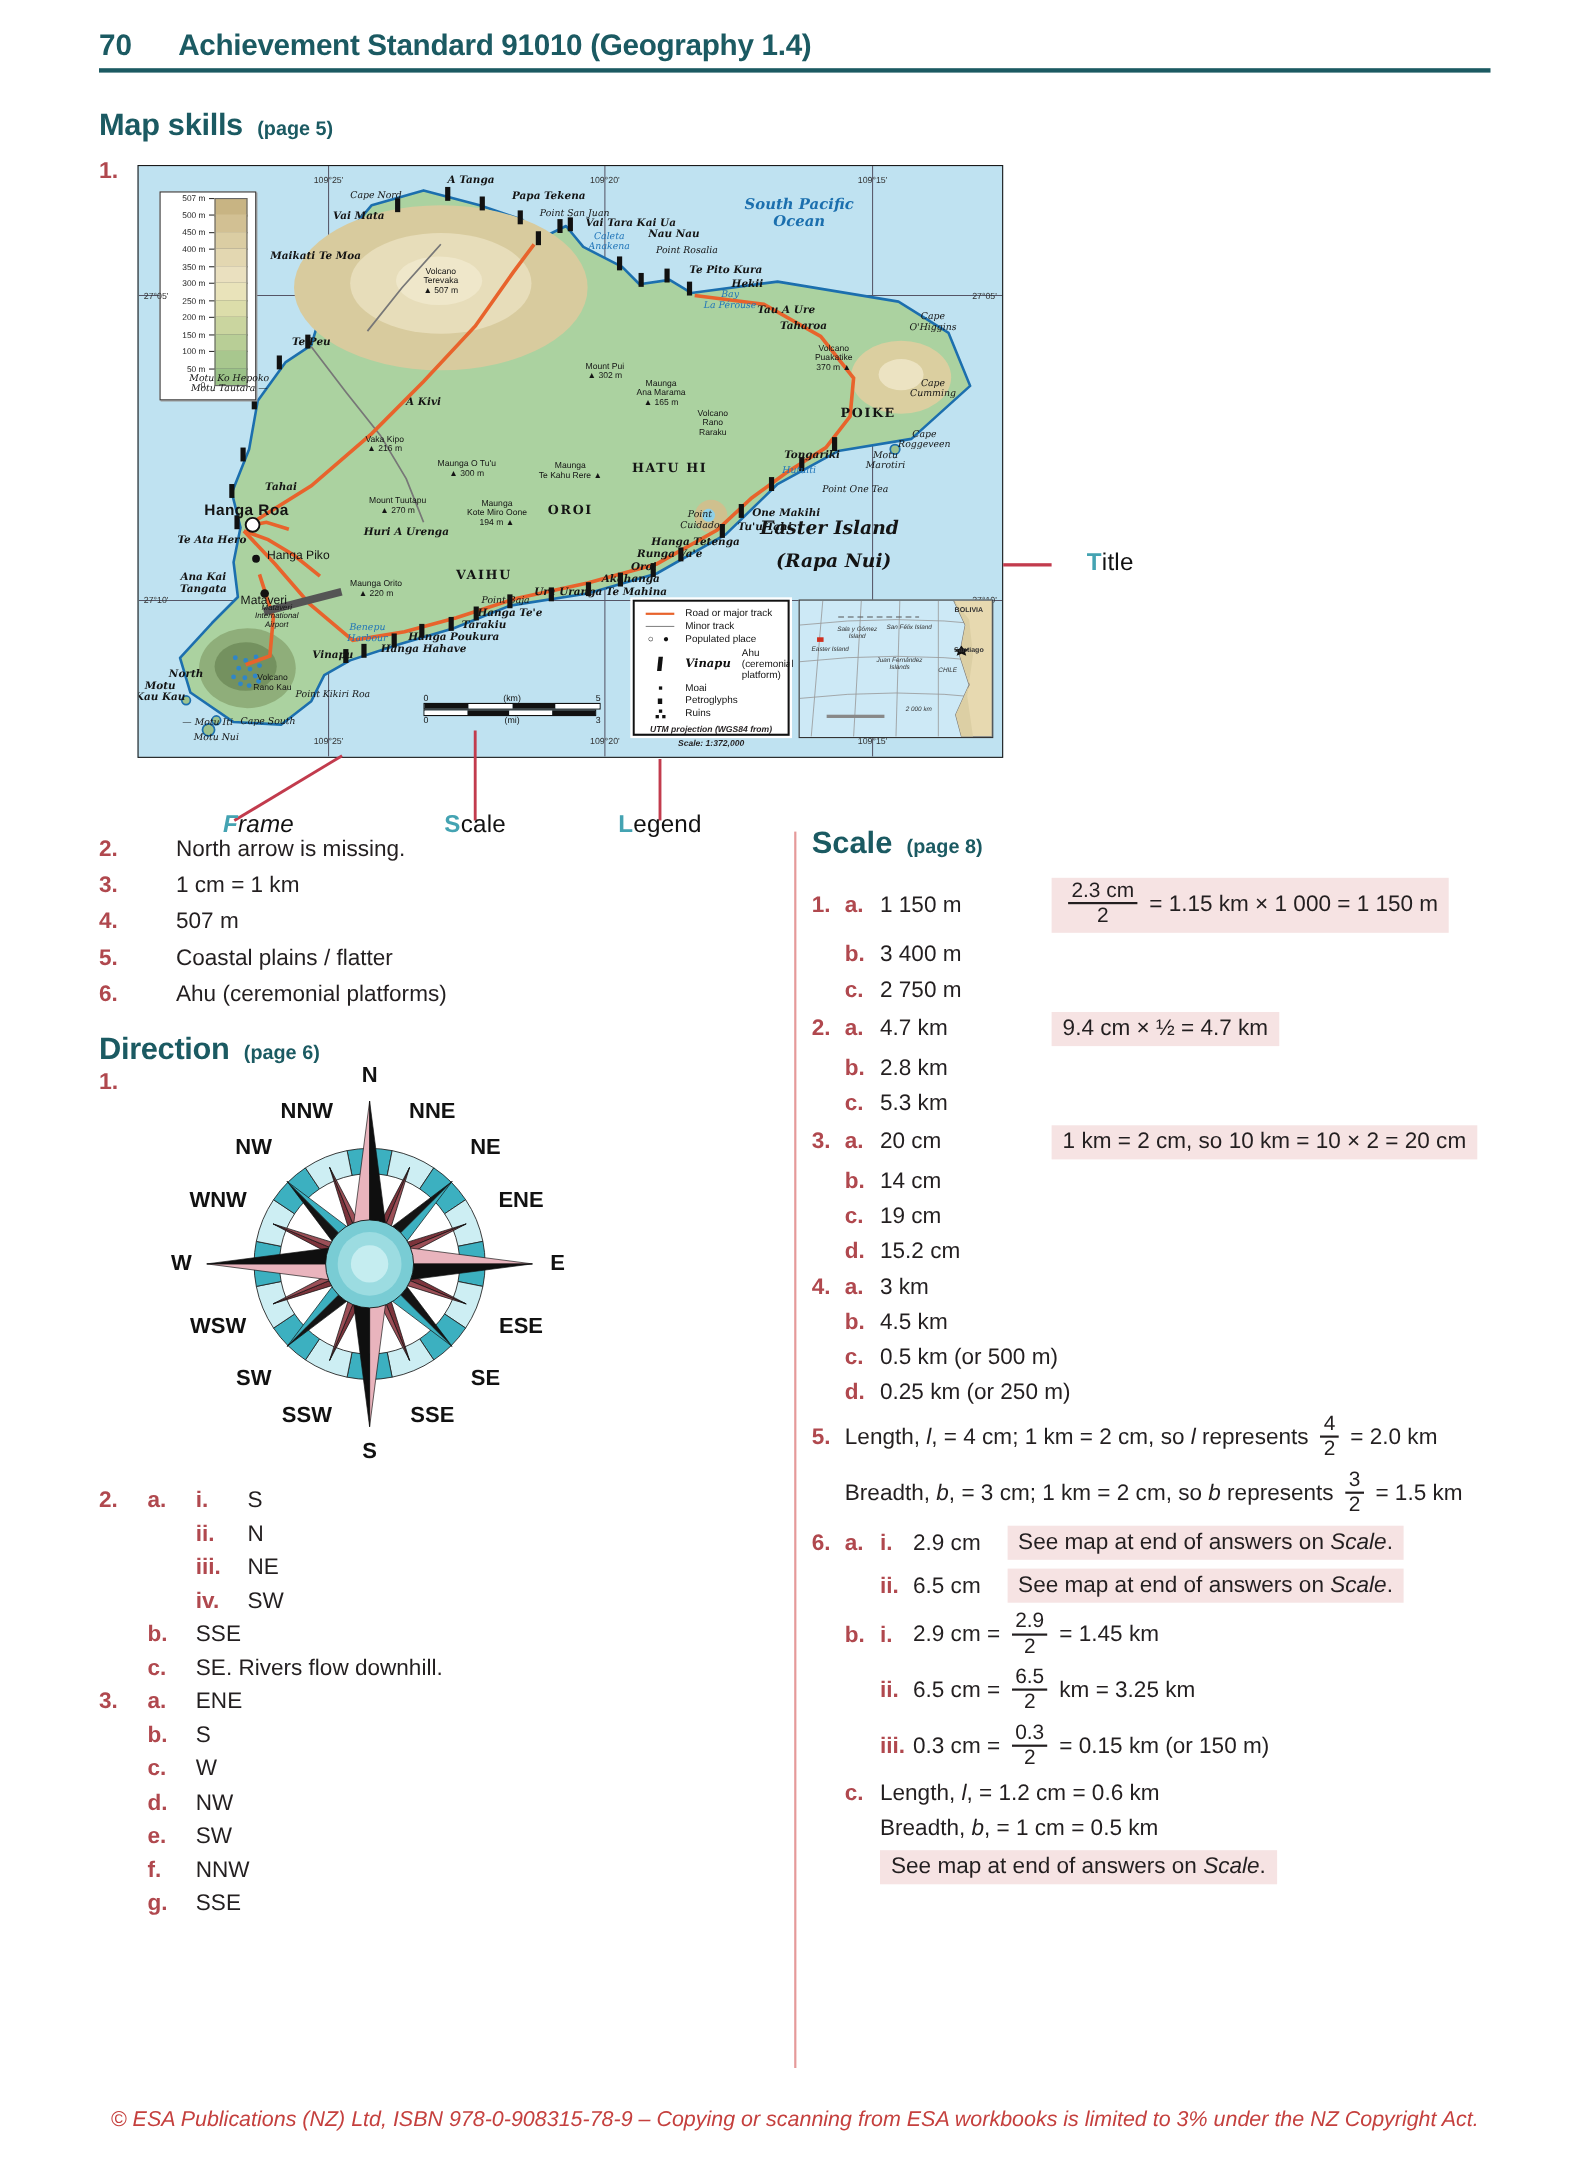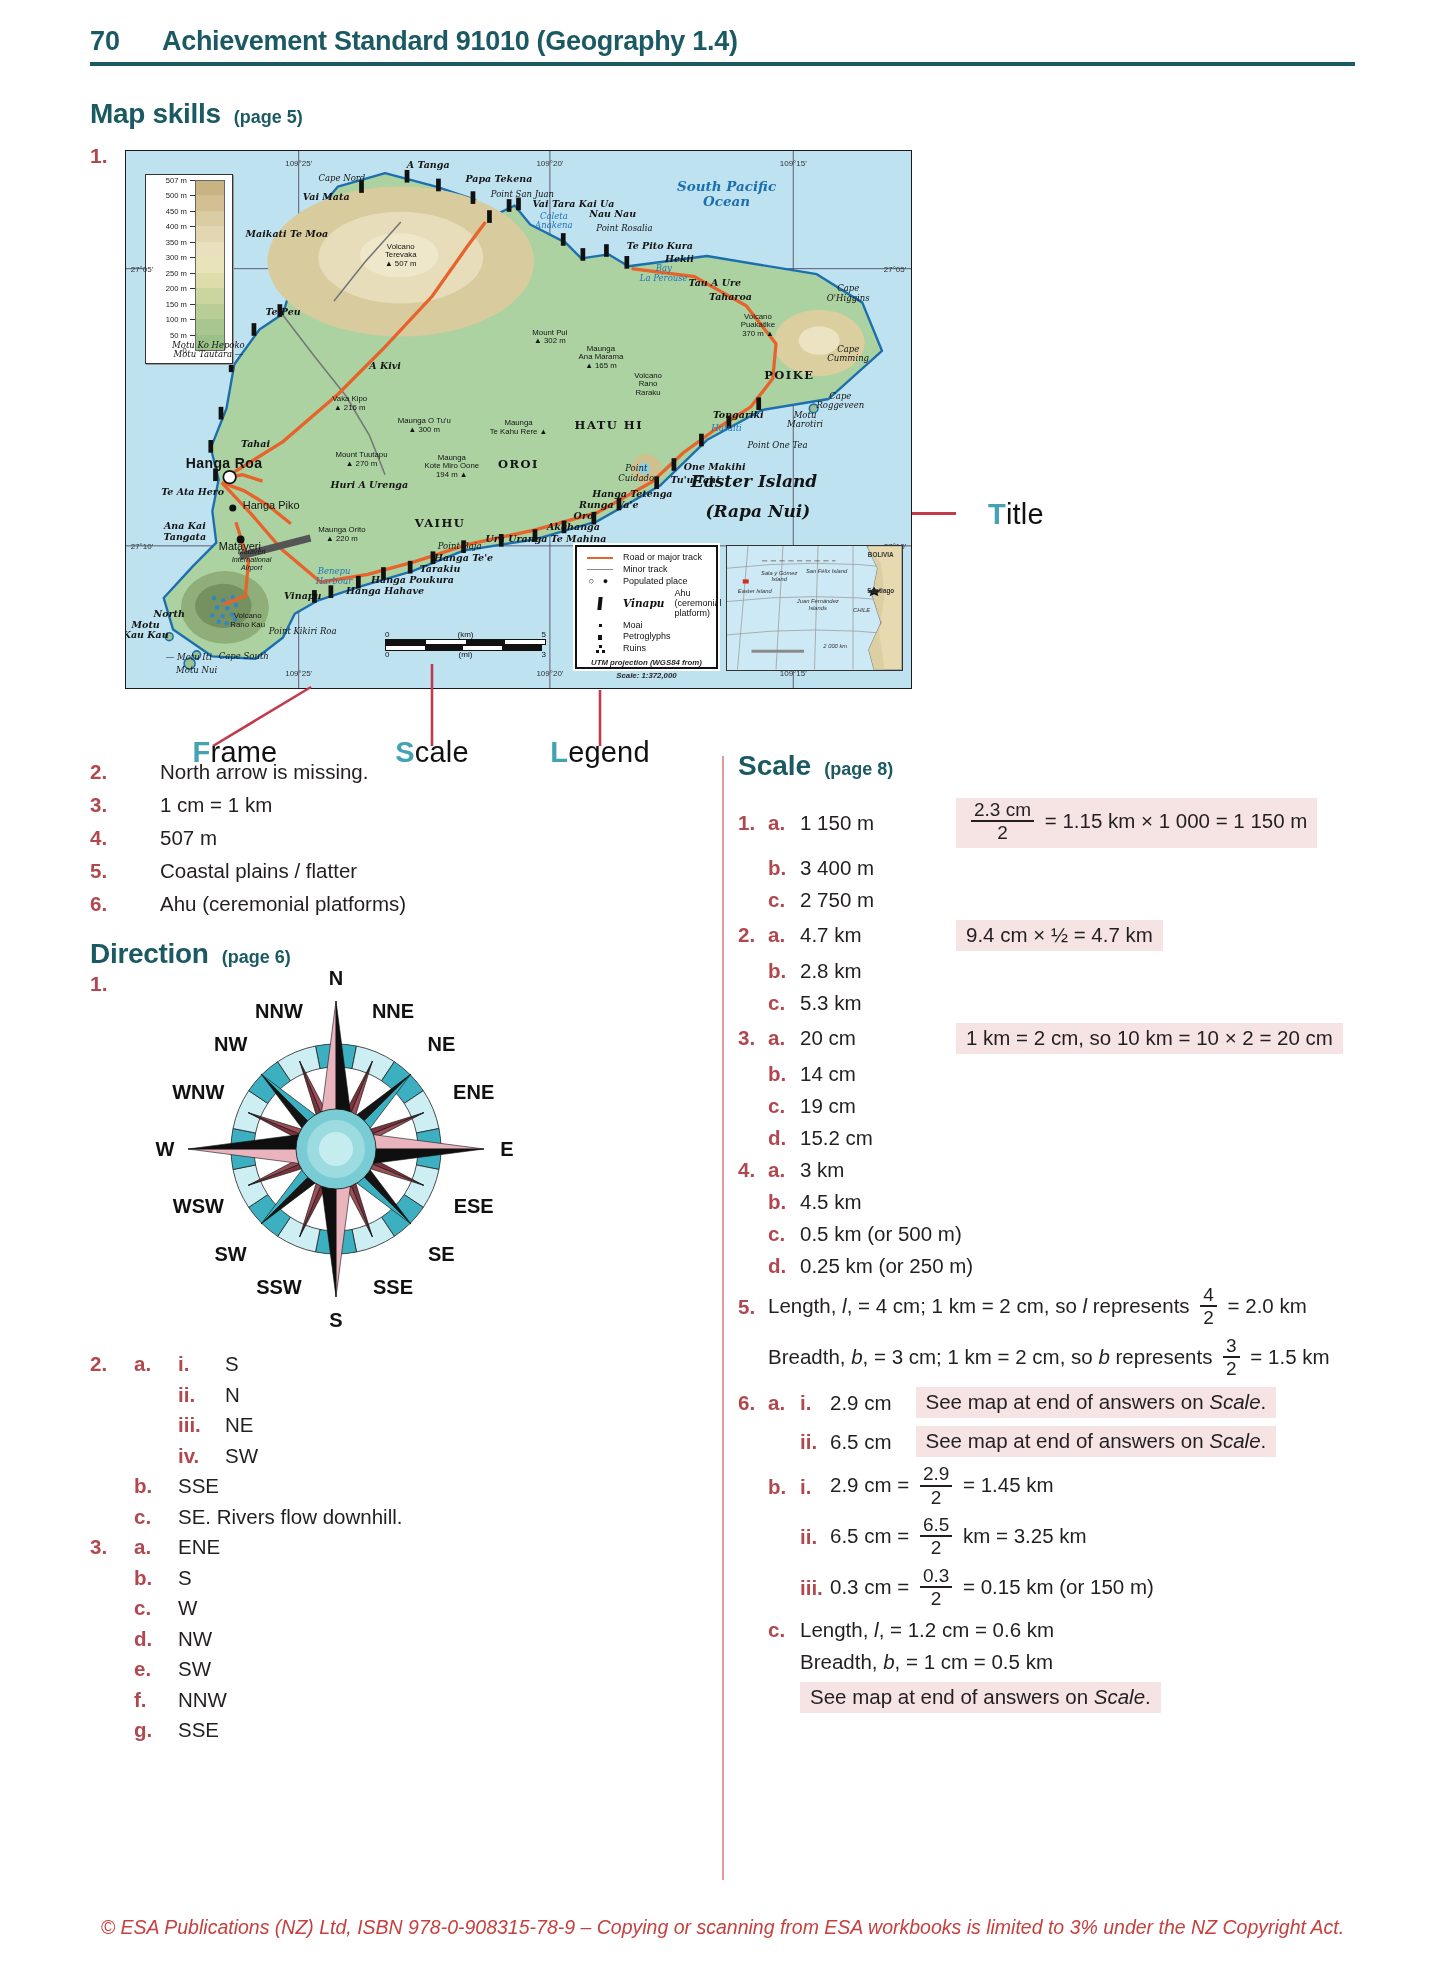--- a/index.html
+++ b/index.html
@@ -70,21 +70,21 @@
   .in-lb.b{font-weight:bold;font-style:normal;font-size:6.4px;}
 
   
   .mscale{position:absolute;left:33%;top:89.3%;width:20.5%;font-size:8px;color:#111;}
   .mscale .row{display:flex;justify-content:space-between;line-height:1.1;}
   .msbar{display:flex;height:3.8px;border:0.9px solid #111;}
   .msbar i{flex:1;}
   .msbar2{width:96%;}
 
   
-  .ann-lb{position:absolute;transform:translateX(-50%);font-size:29px;color:#111;letter-spacing:.2px;}
+  .ann-lb{position:absolute;transform:translateX(-50%);font-size:22px;color:#111;letter-spacing:.2px;}
   .ann-lb b{color:#44a3b2;}
   .title-line{position:absolute;left:912px;top:512px;width:44px;height:2.6px;background:#c23b4d;}
   .ann-svg{position:absolute;left:100px;top:658px;width:900px;height:96px;pointer-events:none;}
 
   
   .answers{position:absolute;left:90px;top:760px;width:625px;}
   .a-row{display:flex;margin-bottom:9px;font-size:20.5px;line-height:24px;}
   .a-row .n{flex:0 0 70px;color:#b0484e;font-weight:bold;}
   .d-rows{position:absolute;left:90px;top:1352px;width:625px;}
   .d-row{display:flex;margin-bottom:6.5px;font-size:20.5px;line-height:24px;}
@@ -535,21 +535,21 @@
 
   <svg class="ann-svg">
     <g stroke="#c23b4d" stroke-width="2.6">
       <line x1="211" y1="29" x2="113" y2="88"></line>
       <line x1="332" y1="6" x2="332" y2="88"></line>
       <line x1="500" y1="32" x2="500" y2="88"></line>
     </g>
   </svg>
   <div class="title-line"></div>
 
-  <div class="ann-lb" style="left:235px;top:736px;">
+  <div class="ann-lb" style="left:235px;top:736px;font-style:italic;">
     <b>F</b><span>rame</span>
   </div>
   <div class="ann-lb" style="left:432px;top:736px;">
     <b>S</b><span>cale</span>
   </div>
   <div class="ann-lb" style="left:600px;top:736px;">
     <b>L</b><span>egend</span>
   </div>
   <div class="ann-lb" style="left:988px;top:498px;transform:none;">
     <b>T</b><span>itle</span>

